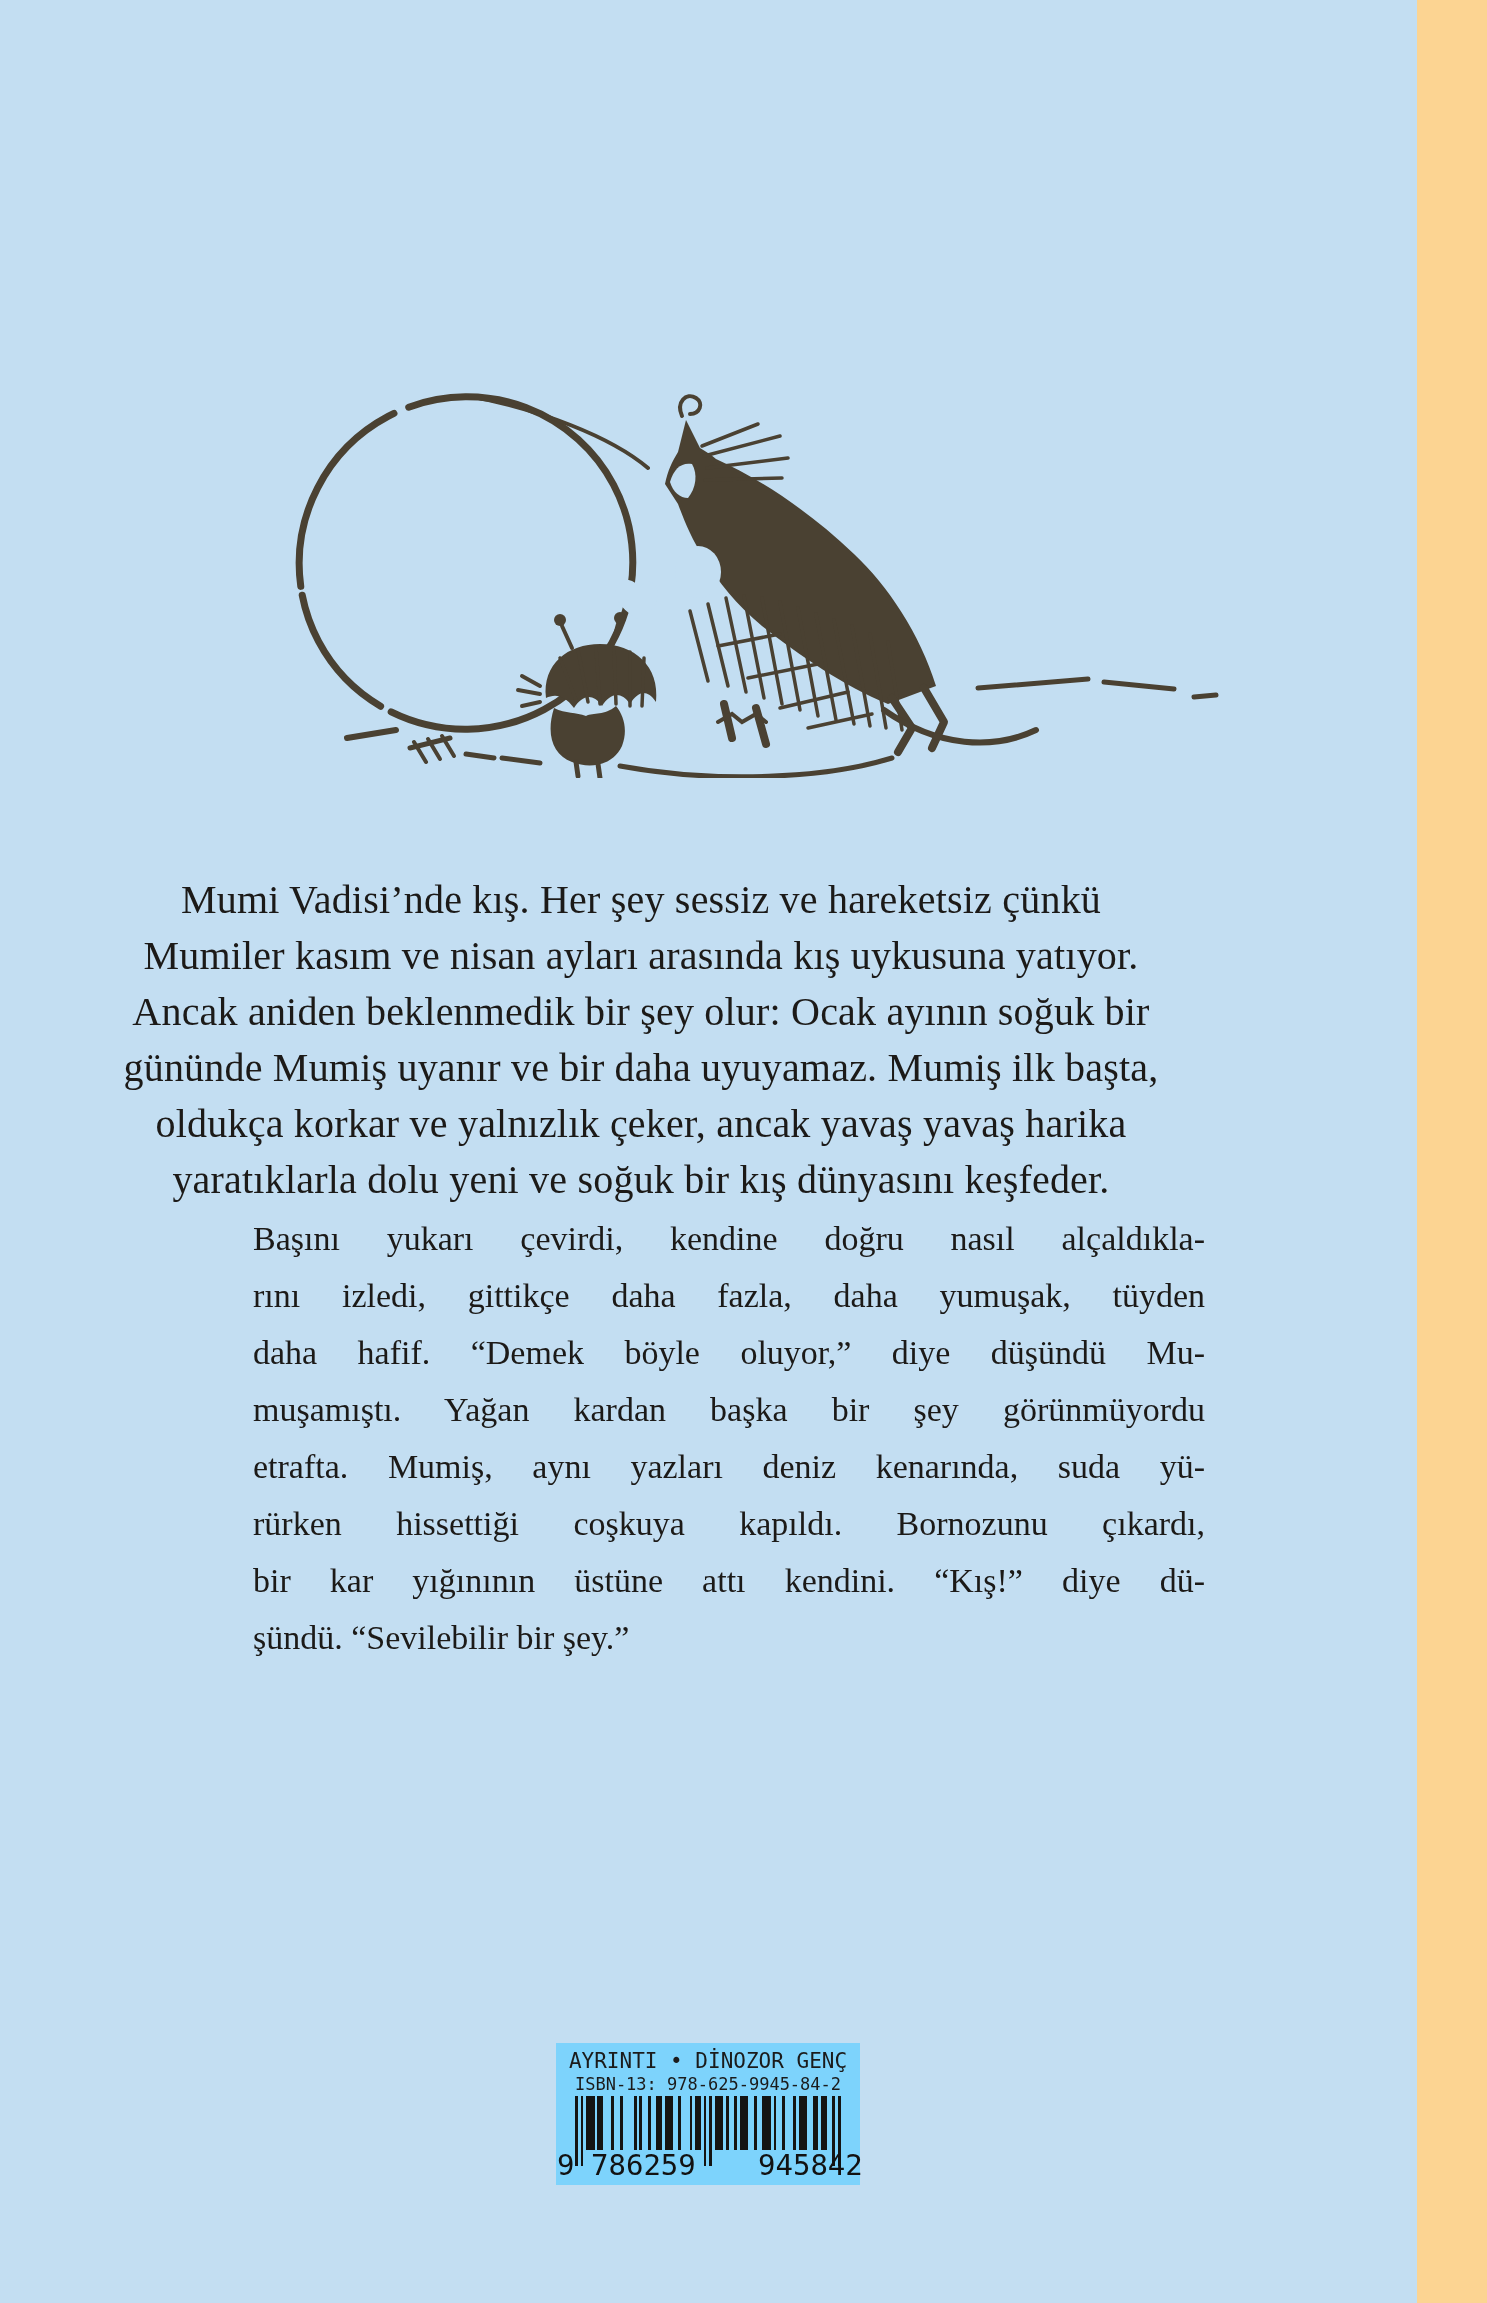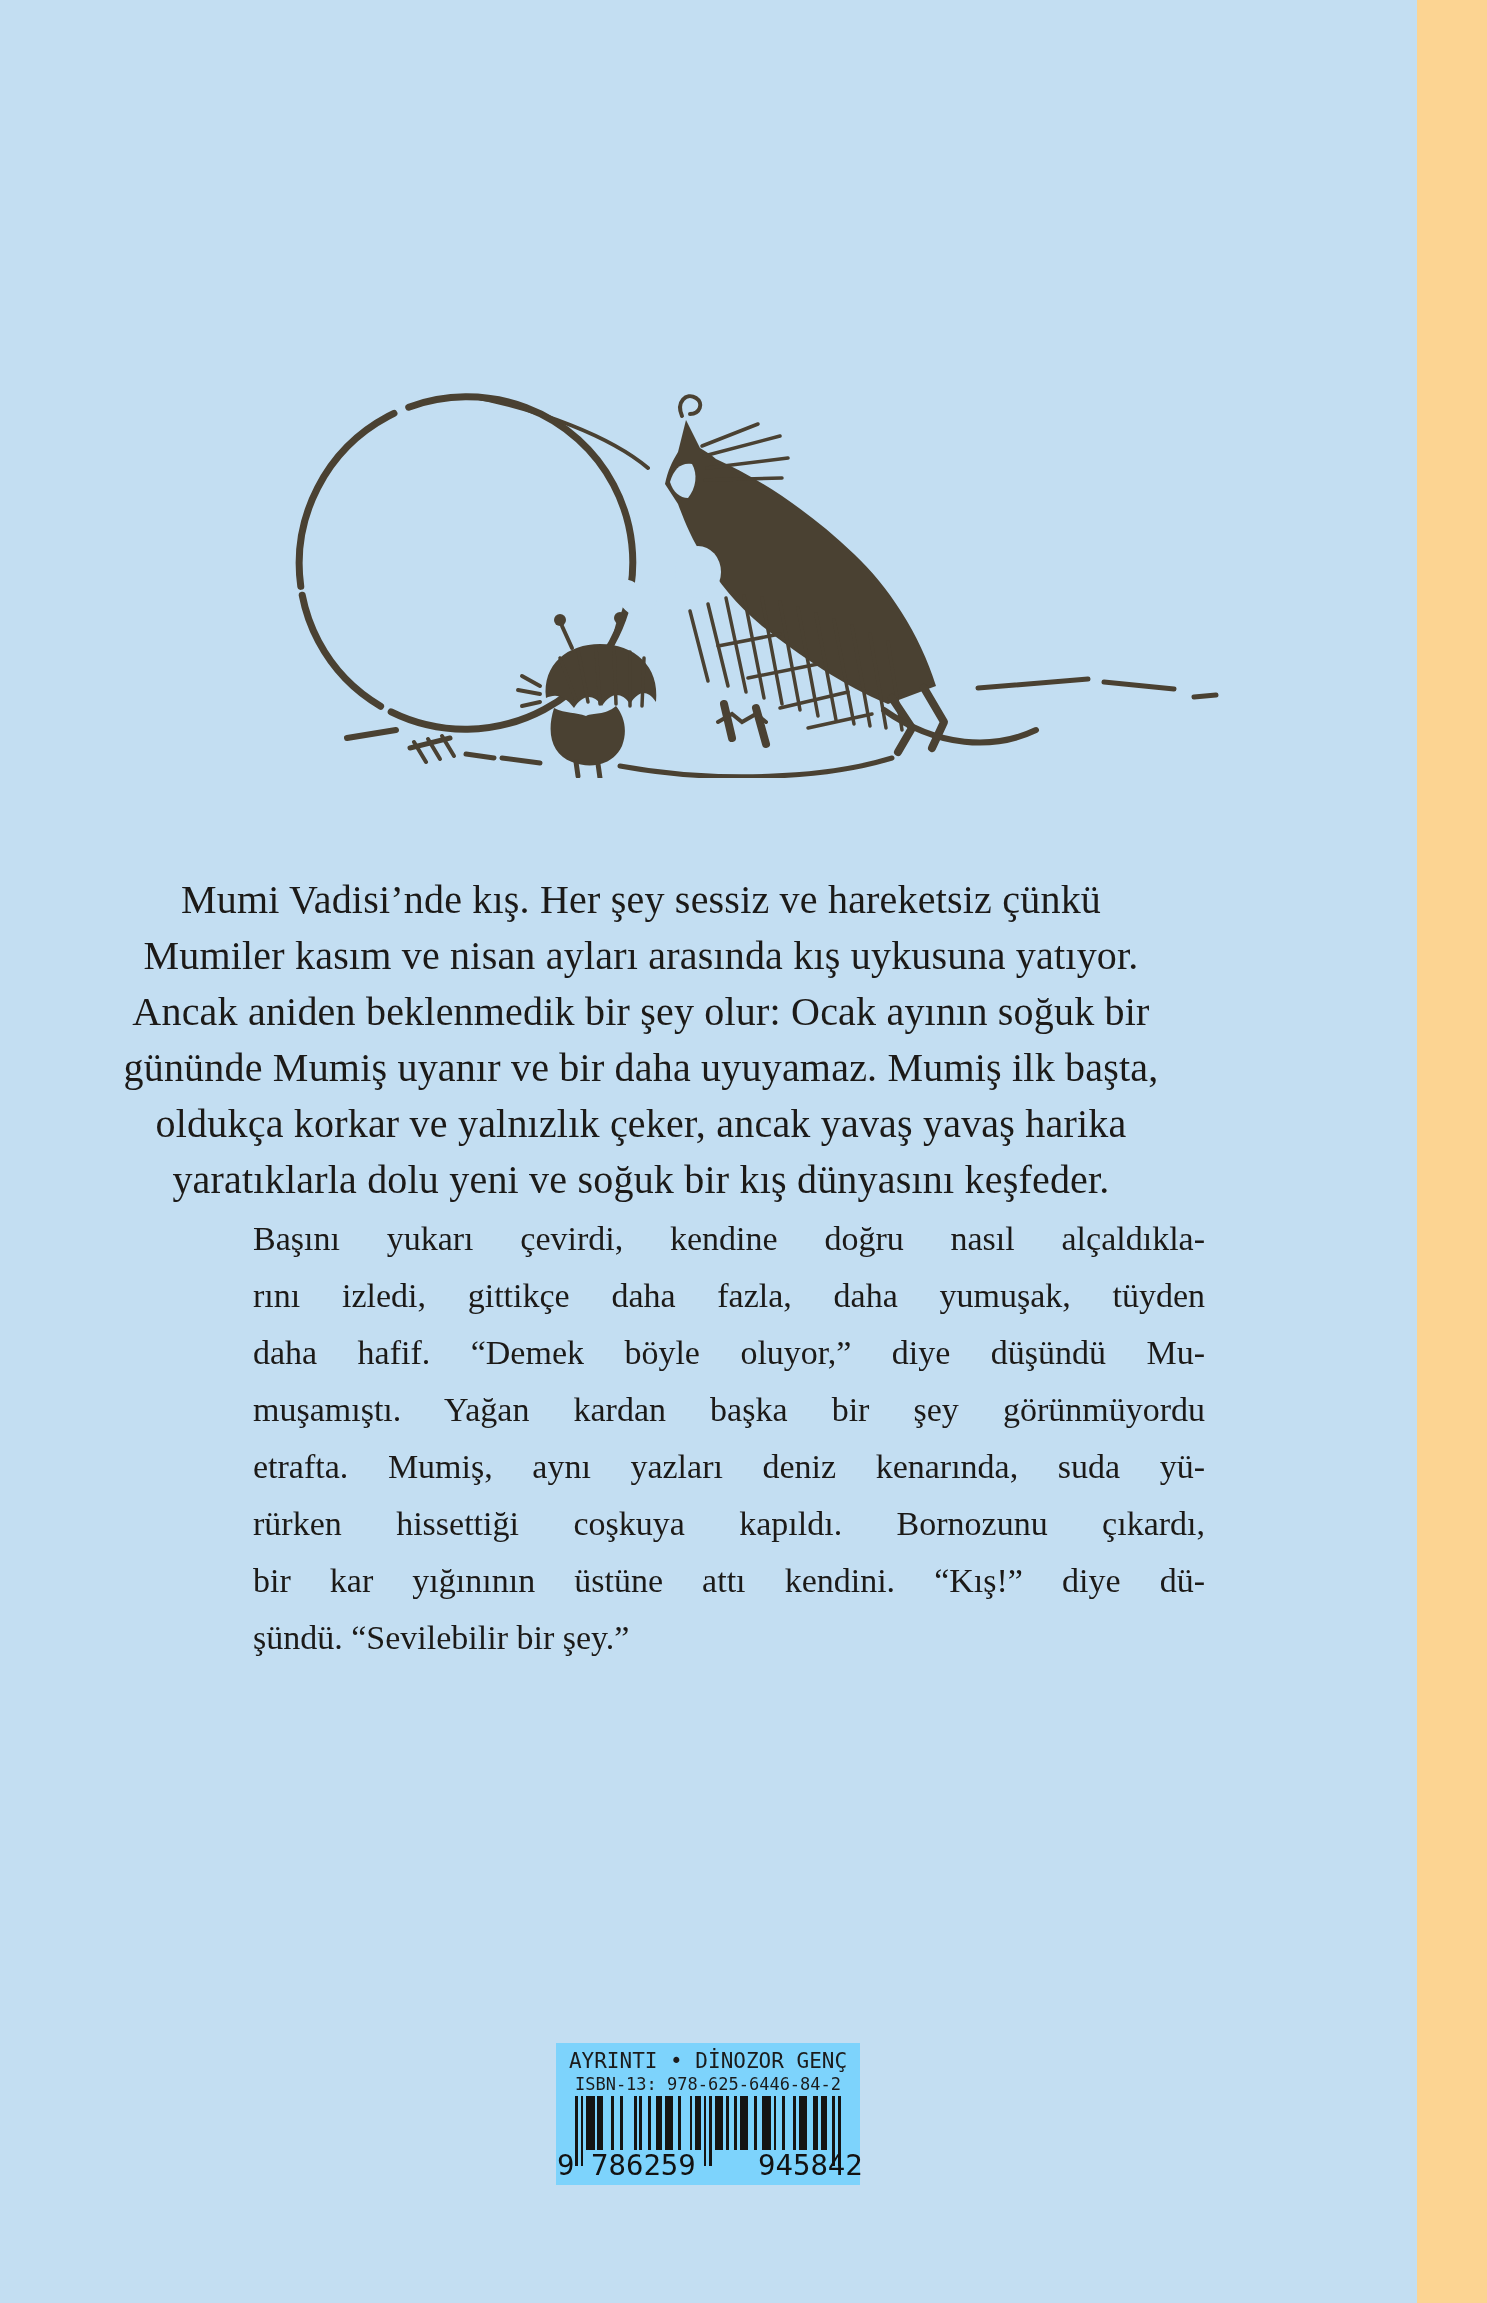--- a/index.html
+++ b/index.html
@@ -207,21 +207,21 @@
       <div class="exc-line">muşamıştı. Yağan kardan başka bir şey görünmüyordu</div>
       <div class="exc-line">etrafta. Mumiş, aynı yazları deniz kenarında, suda yü-</div>
       <div class="exc-line">rürken hissettiği coşkuya kapıldı. Bornozunu çıkardı,</div>
       <div class="exc-line">bir kar yığınının üstüne attı kendini. “Kış!” diye dü-</div>
       <div class="exc-line">şündü. “Sevilebilir bir şey.”</div>
     </div>
 
 
   <div class="label">
     <div class="pub">AYRINTI • DİNOZOR GENÇ</div>
-    <div class="isbn">ISBN-13: 978-625-6446-84-2</div>
+    <div class="isbn">ISBN-13: 978-625-9945-84-2</div>
     <div class="barcode">
       <div class="modules">
           <div class="mod bar tall"></div>
           <div class="mod tall"></div>
           <div class="mod bar tall"></div>
           <div class="mod"></div>
           <div class="mod bar"></div>
           <div class="mod bar"></div>
           <div class="mod bar"></div>
           <div class="mod"></div>

